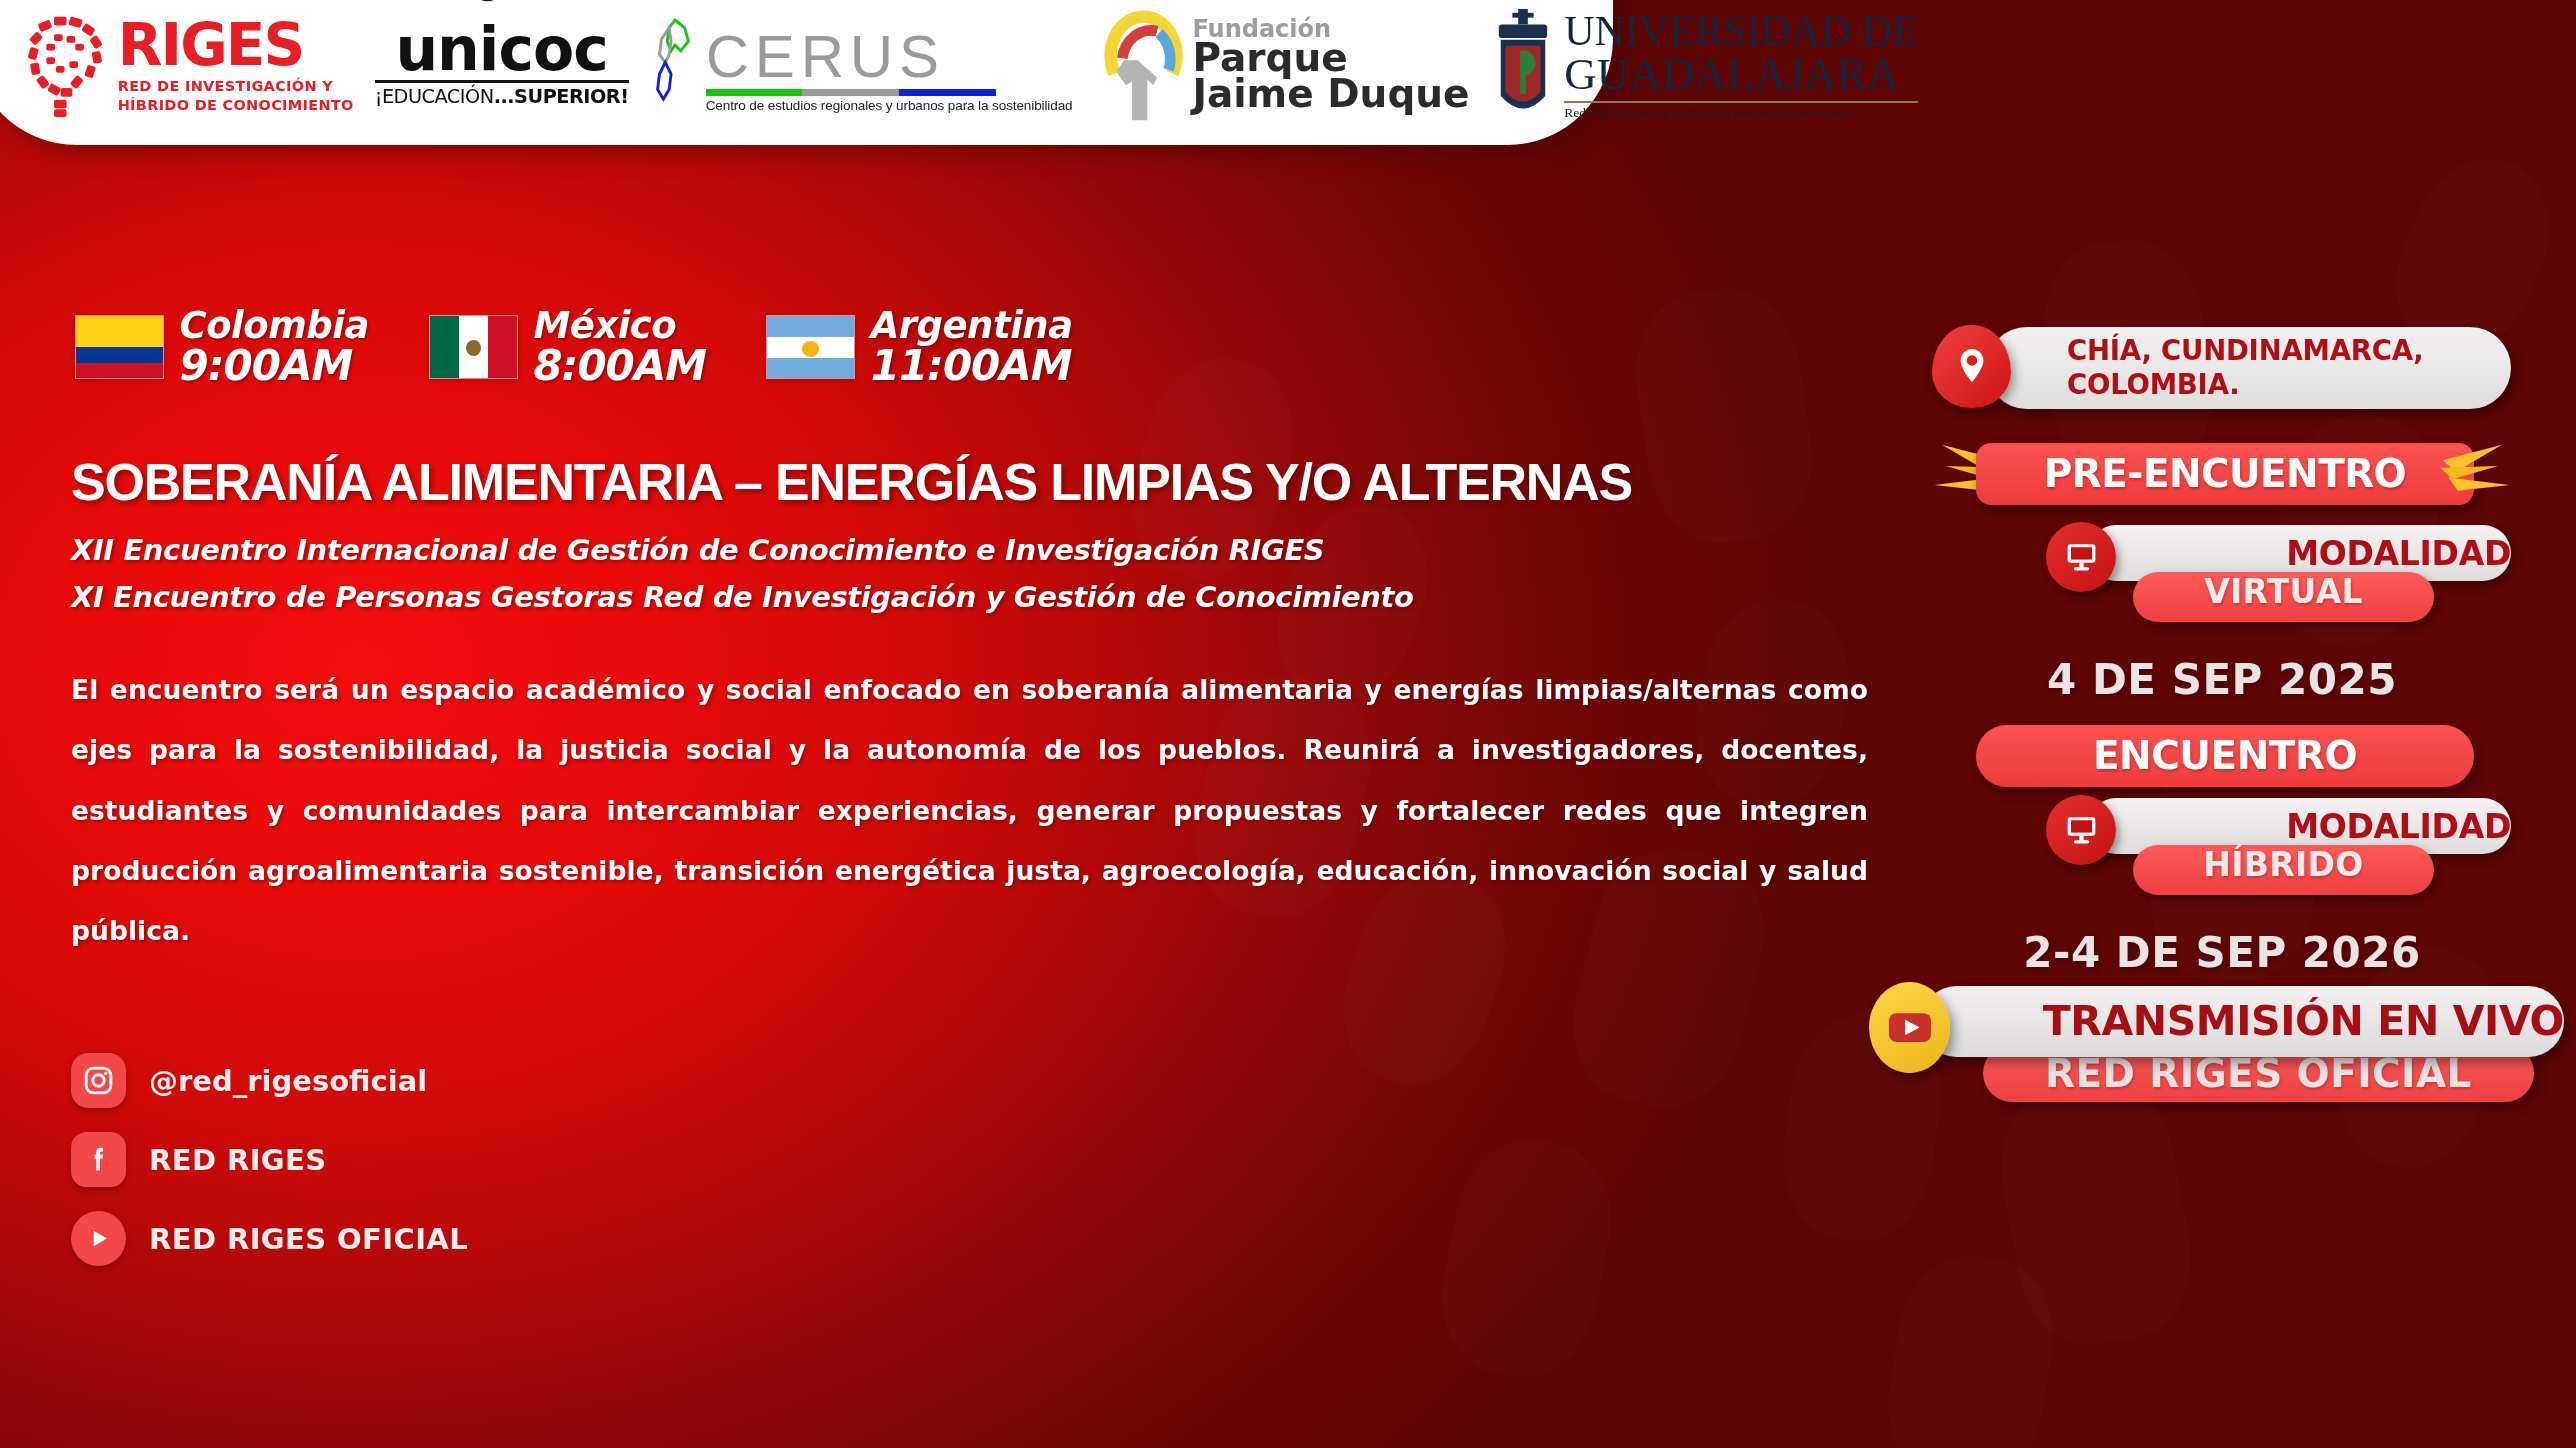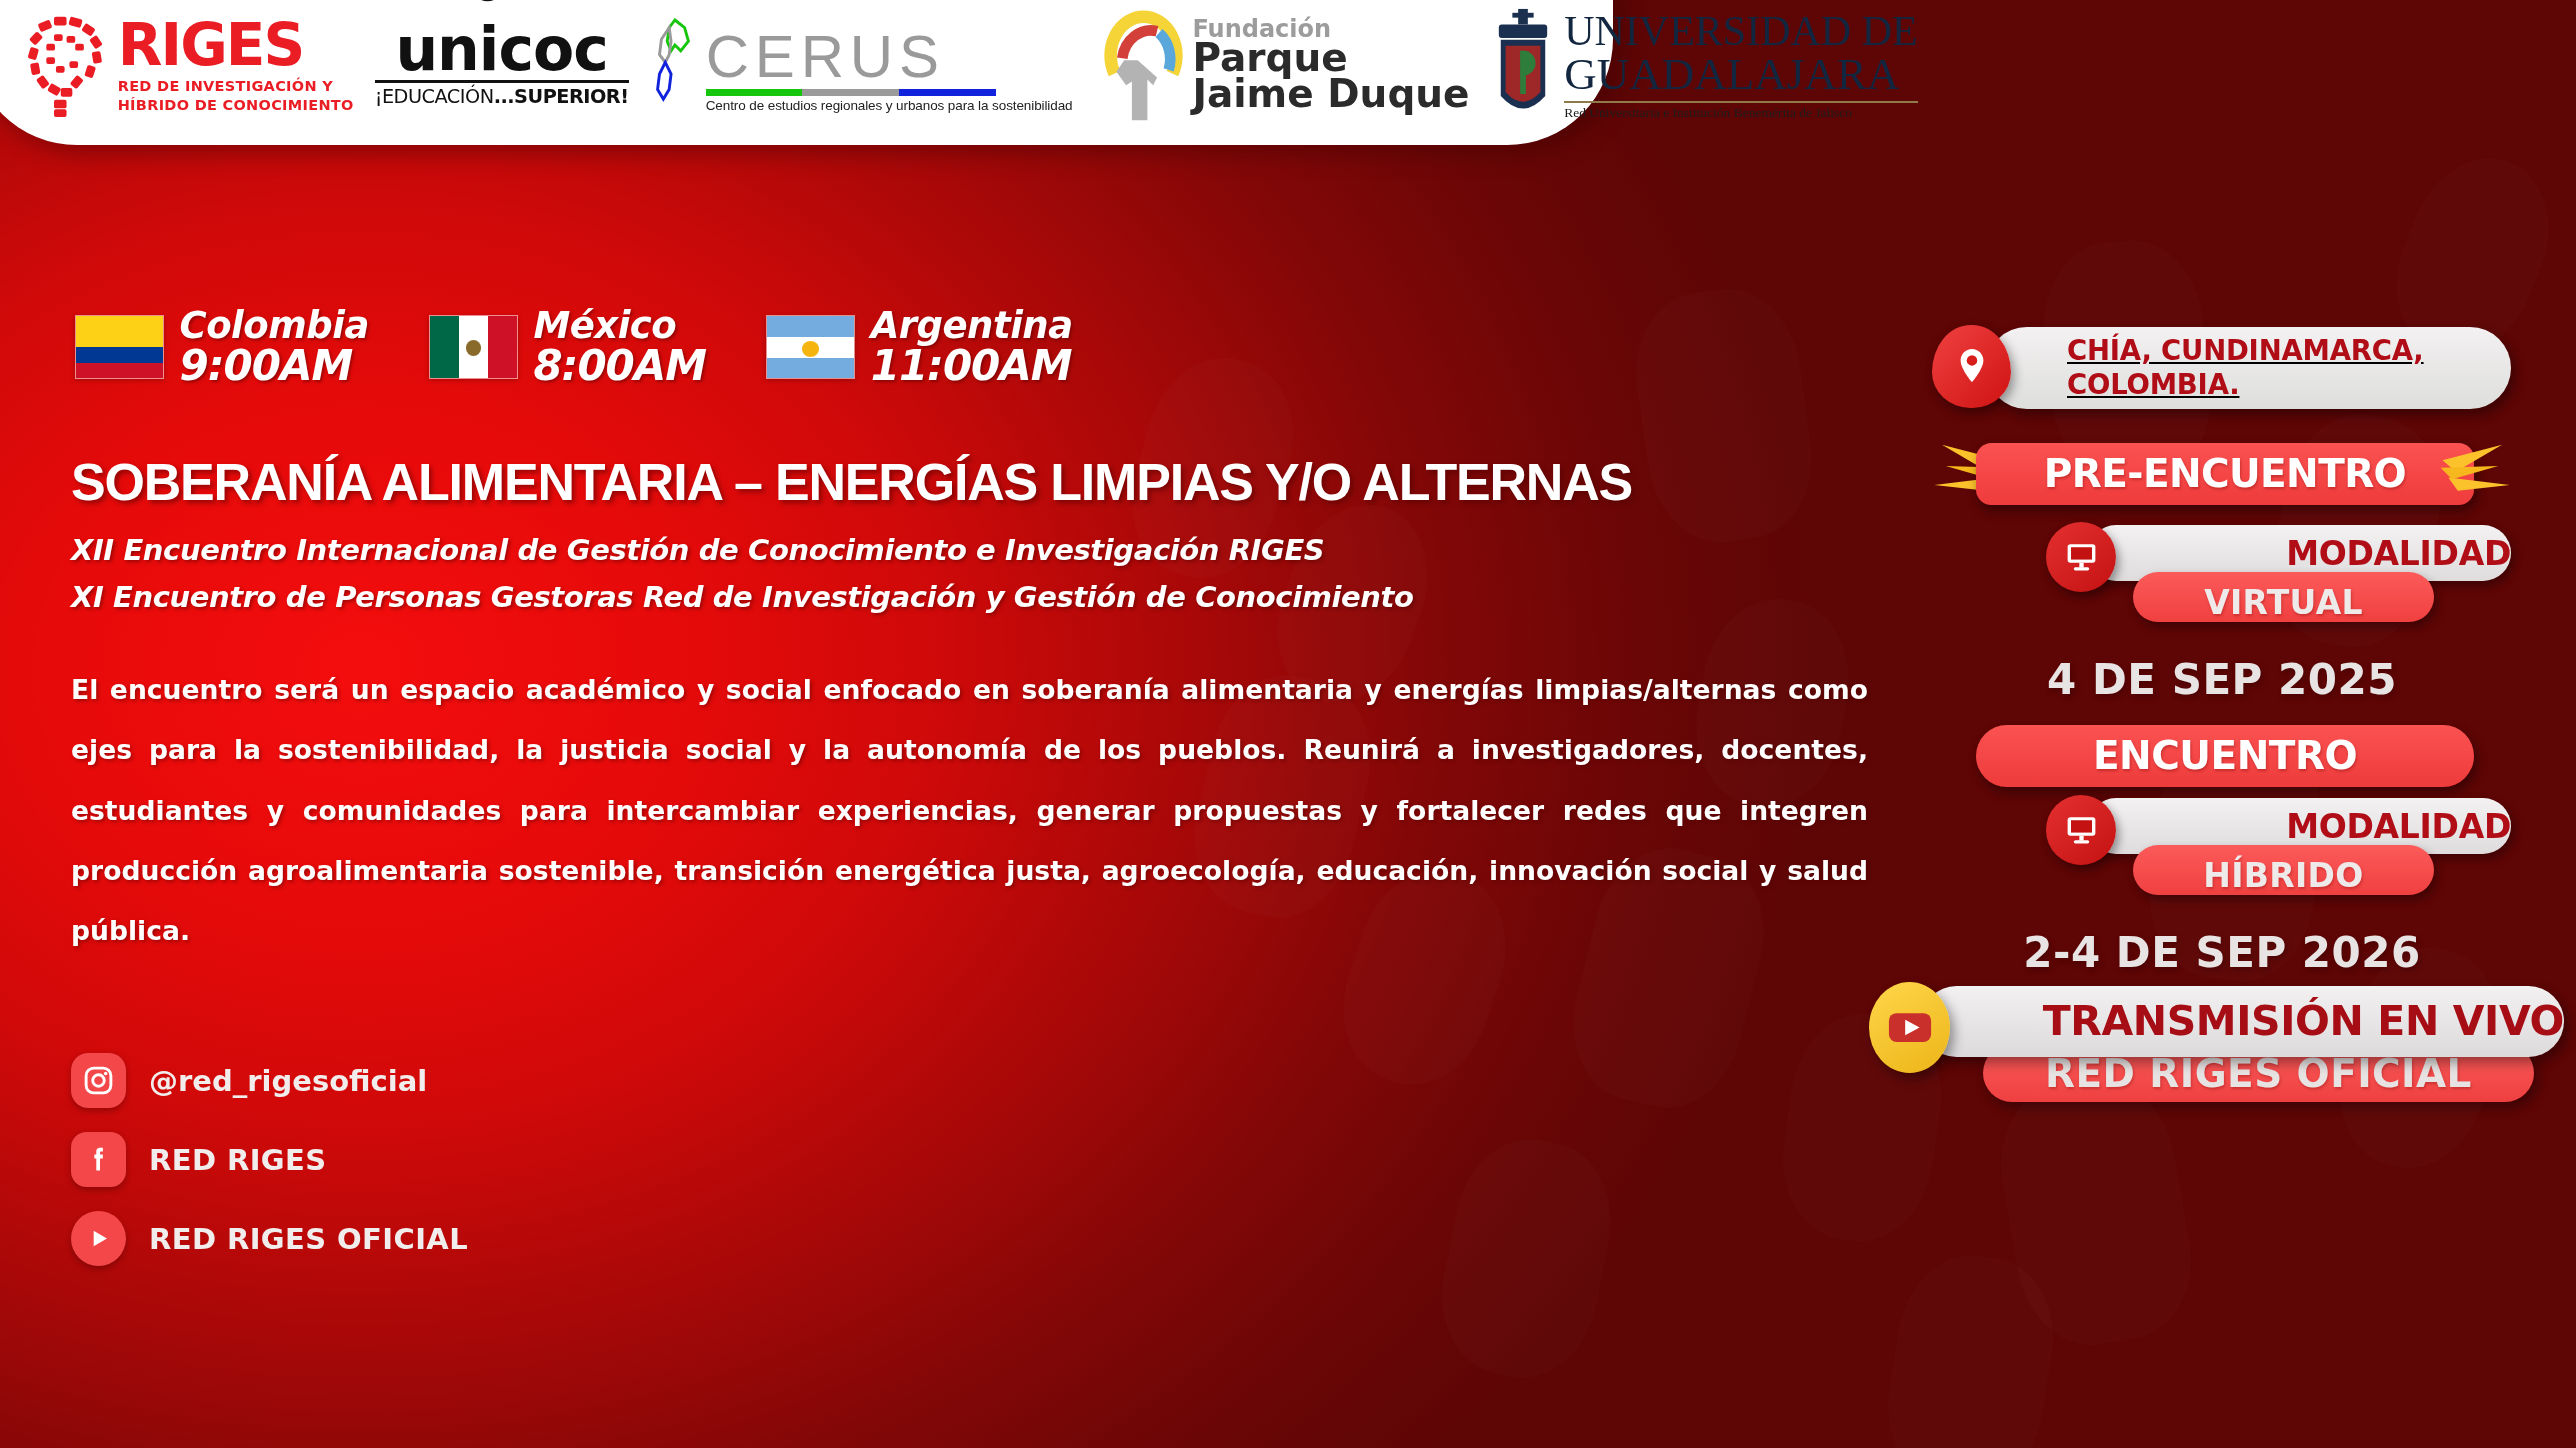--- a/index.html
+++ b/index.html
@@ -183,21 +183,20 @@
     border-radius:50% 50% 50% 50%/58% 58% 44% 44%;
     display:flex; align-items:center; justify-content:center;
     box-shadow:2.9px 4.8px 10.6px rgba(0,0,0,.4); z-index:3;
   }
   .locpill{
     position:absolute; left:54px; top:7.7px; width:525px; min-height:77px;
     background:linear-gradient(180deg,#f3f1f1,#dededd);
     border-radius:42px; box-shadow:3.9px 5.8px 11.6px rgba(0,0,0,.38);
     display:flex; align-items:center; padding:7.7px 21px 7.7px 81px;
     z-index:2;
-    text-decoration:underline;
   }
   .loctxt{
     color:#b00d17; font-family:"DejaVu Sans", sans-serif; font-weight:bold;
     font-size:27.5px; line-height:1.22; letter-spacing:-0.2px;
   }
 
   
   .arrowbadge{ position:relative; height:73px; margin-bottom:5.8px; }
   .arrowbadge .ribbon{
     position:absolute; left:44px; top:3.9px; width:498px; height:62px;
@@ -242,21 +241,21 @@
     display:flex; align-items:center; padding-left:62px; z-index:2;justify-content:flex-end;
   }
   .modbar span{
     color:#b00d17; font-family:"DejaVu Sans", sans-serif; font-weight:bold;
     font-size:33px; letter-spacing:-0.3px;
   }
   .modval{
     position:absolute; left:201px; top:54px; width:301px; height:50px;
     background:linear-gradient(180deg,#fc5a5a,#f04040);
     border-radius:27px; box-shadow:2.9px 4.8px 9.7px rgba(0,0,0,.35);
-    display:flex; align-items:flex-end; justify-content:center; z-index:4;
+    display:flex; align-items:flex-start; justify-content:center; z-index:4;
   }
   .modval span{
     color:#efeaea; font-family:"DejaVu Sans", sans-serif; font-weight:bold;
     font-size:33px; letter-spacing:0.3px;
     text-shadow:1px 1.9px 2.9px rgba(120,0,0,.3);
   }
 
   .dateline{
     text-align:center; width:580px; margin:25px 0 21px 0;
     color:#e9e4e4; font-family:"DejaVu Sans", sans-serif; font-weight:bold;

